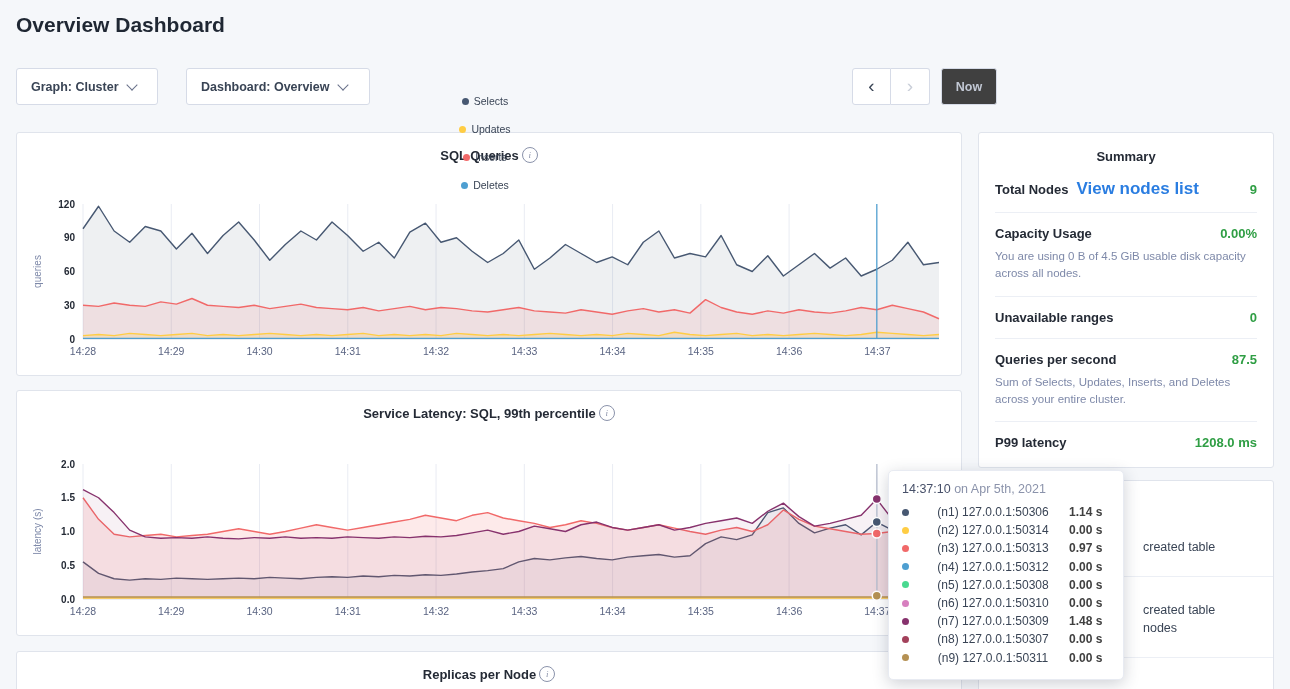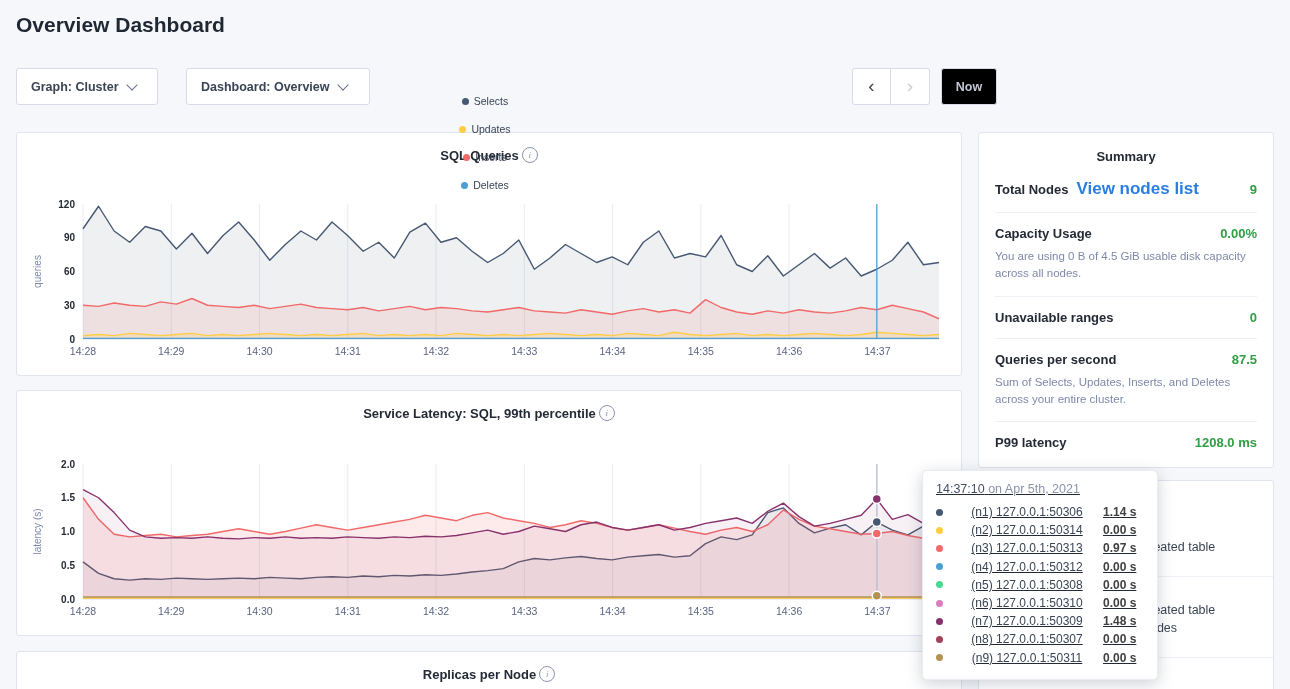--- a/index.html
+++ b/index.html
@@ -18,21 +18,21 @@
   #dash-dd{left:186px;width:184px;padding:0 14px;}
   #time-dd{left:417px;width:424px;padding:0 12px;font-size:13px;color:#242a35;}
   .time-badge{background:#e4e9f1;border-radius:2px;padding:3px 6px;font-size:11px;font-weight:700;
               color:#394455;margin-right:10px;flex:none;}
   #time-dd .chev{margin-left:auto;}
   .pager{position:absolute;left:852px;top:68px;display:flex;}
   .pager button{width:39px;height:37px;box-sizing:border-box;background:#fff;border:1px solid #d6dbe7;
         font-size:19px;line-height:1;color:#394455;cursor:pointer;padding:0 0 3px 0;}
   .pager button:first-child{border-radius:3px 0 0 3px;}
   .pager button:last-child{border-radius:0 3px 3px 0;border-left:none;color:#c9ced8;}
-  #now-btn{left:941px;width:56px;background:#000000;color:#c2c8d4;justify-content:center;cursor:default;}
+  #now-btn{left:941px;width:56px;background:#404040;color:#c2c8d4;justify-content:center;cursor:default;}
 
   
   .card{background:#fff;border:1px solid #e0e4ec;border-radius:3px;box-sizing:border-box;}
   .charts-col{position:absolute;left:16px;top:132px;width:946px;}
   .chart-card{width:946px;padding:12px;margin-bottom:14px;}
   .chart-title-row{display:flex;align-items:center;justify-content:center;gap:3px;height:20px;}
   .chart-title{font-size:13px;font-weight:700;color:#242a35;}
   .info-icon{width:14px;height:14px;border:1px solid #8b93ab;border-radius:50%;display:inline-flex;
              align-items:center;justify-content:center;font-size:9px;color:#8b93ab;
              font-family:"Liberation Serif",serif;font-style:italic;cursor:pointer;flex:none;}
@@ -53,23 +53,23 @@
   .srow-link{font-size:17px;font-weight:700;color:#2a7de1;margin-left:8px;text-decoration:none;cursor:pointer;}
   .srow-value{margin-left:auto;font-size:13px;font-weight:700;color:#2f9e44;}
   .srow-caption{width:100%;font-size:11.5px;line-height:1.5;color:#7e89a9;margin-top:7px;}
 
   .events-card{width:296px;margin-top:12px;height:240px;overflow:hidden;}
   .events-title{font-size:13px;font-weight:700;color:#242a35;padding:14px 16px 4px;}
   .event-item{padding:24px 10px 20px 164px;border-bottom:1px solid #eceff5;font-size:12.5px;
               color:#394455;line-height:18px;cursor:pointer;}
 
   
-  .tooltip{position:absolute;left:922px;top:470px;width:236px;box-sizing:border-box;background:#fff;
+  .tooltip{position:absolute;left:888px;top:470px;width:236px;box-sizing:border-box;background:#fff;
            border:1px solid #e8ebf2;border-radius:5px;box-shadow:0 4px 16px rgba(35,45,70,0.22);
-           padding:11px 13px 12px;z-index:50;text-decoration:underline;}
+           padding:11px 13px 12px;z-index:50;}
   .tt-head{font-size:12.5px;color:#475069;}
   .tt-head .tt-date{color:#8b93ab;}
   .tt-rows{margin-top:7px;}
   .tt-row{display:flex;align-items:center;height:18.2px;}
   .tt-dot{width:7px;height:7px;border-radius:50%;flex:none;margin-right:8px;}
   .tt-label{font-size:12px;color:#394455;width:152px;flex:none;text-align:center;}
   .tt-value{font-size:12px;font-weight:700;color:#404040;}
 </style>
 </head>
 <body>

